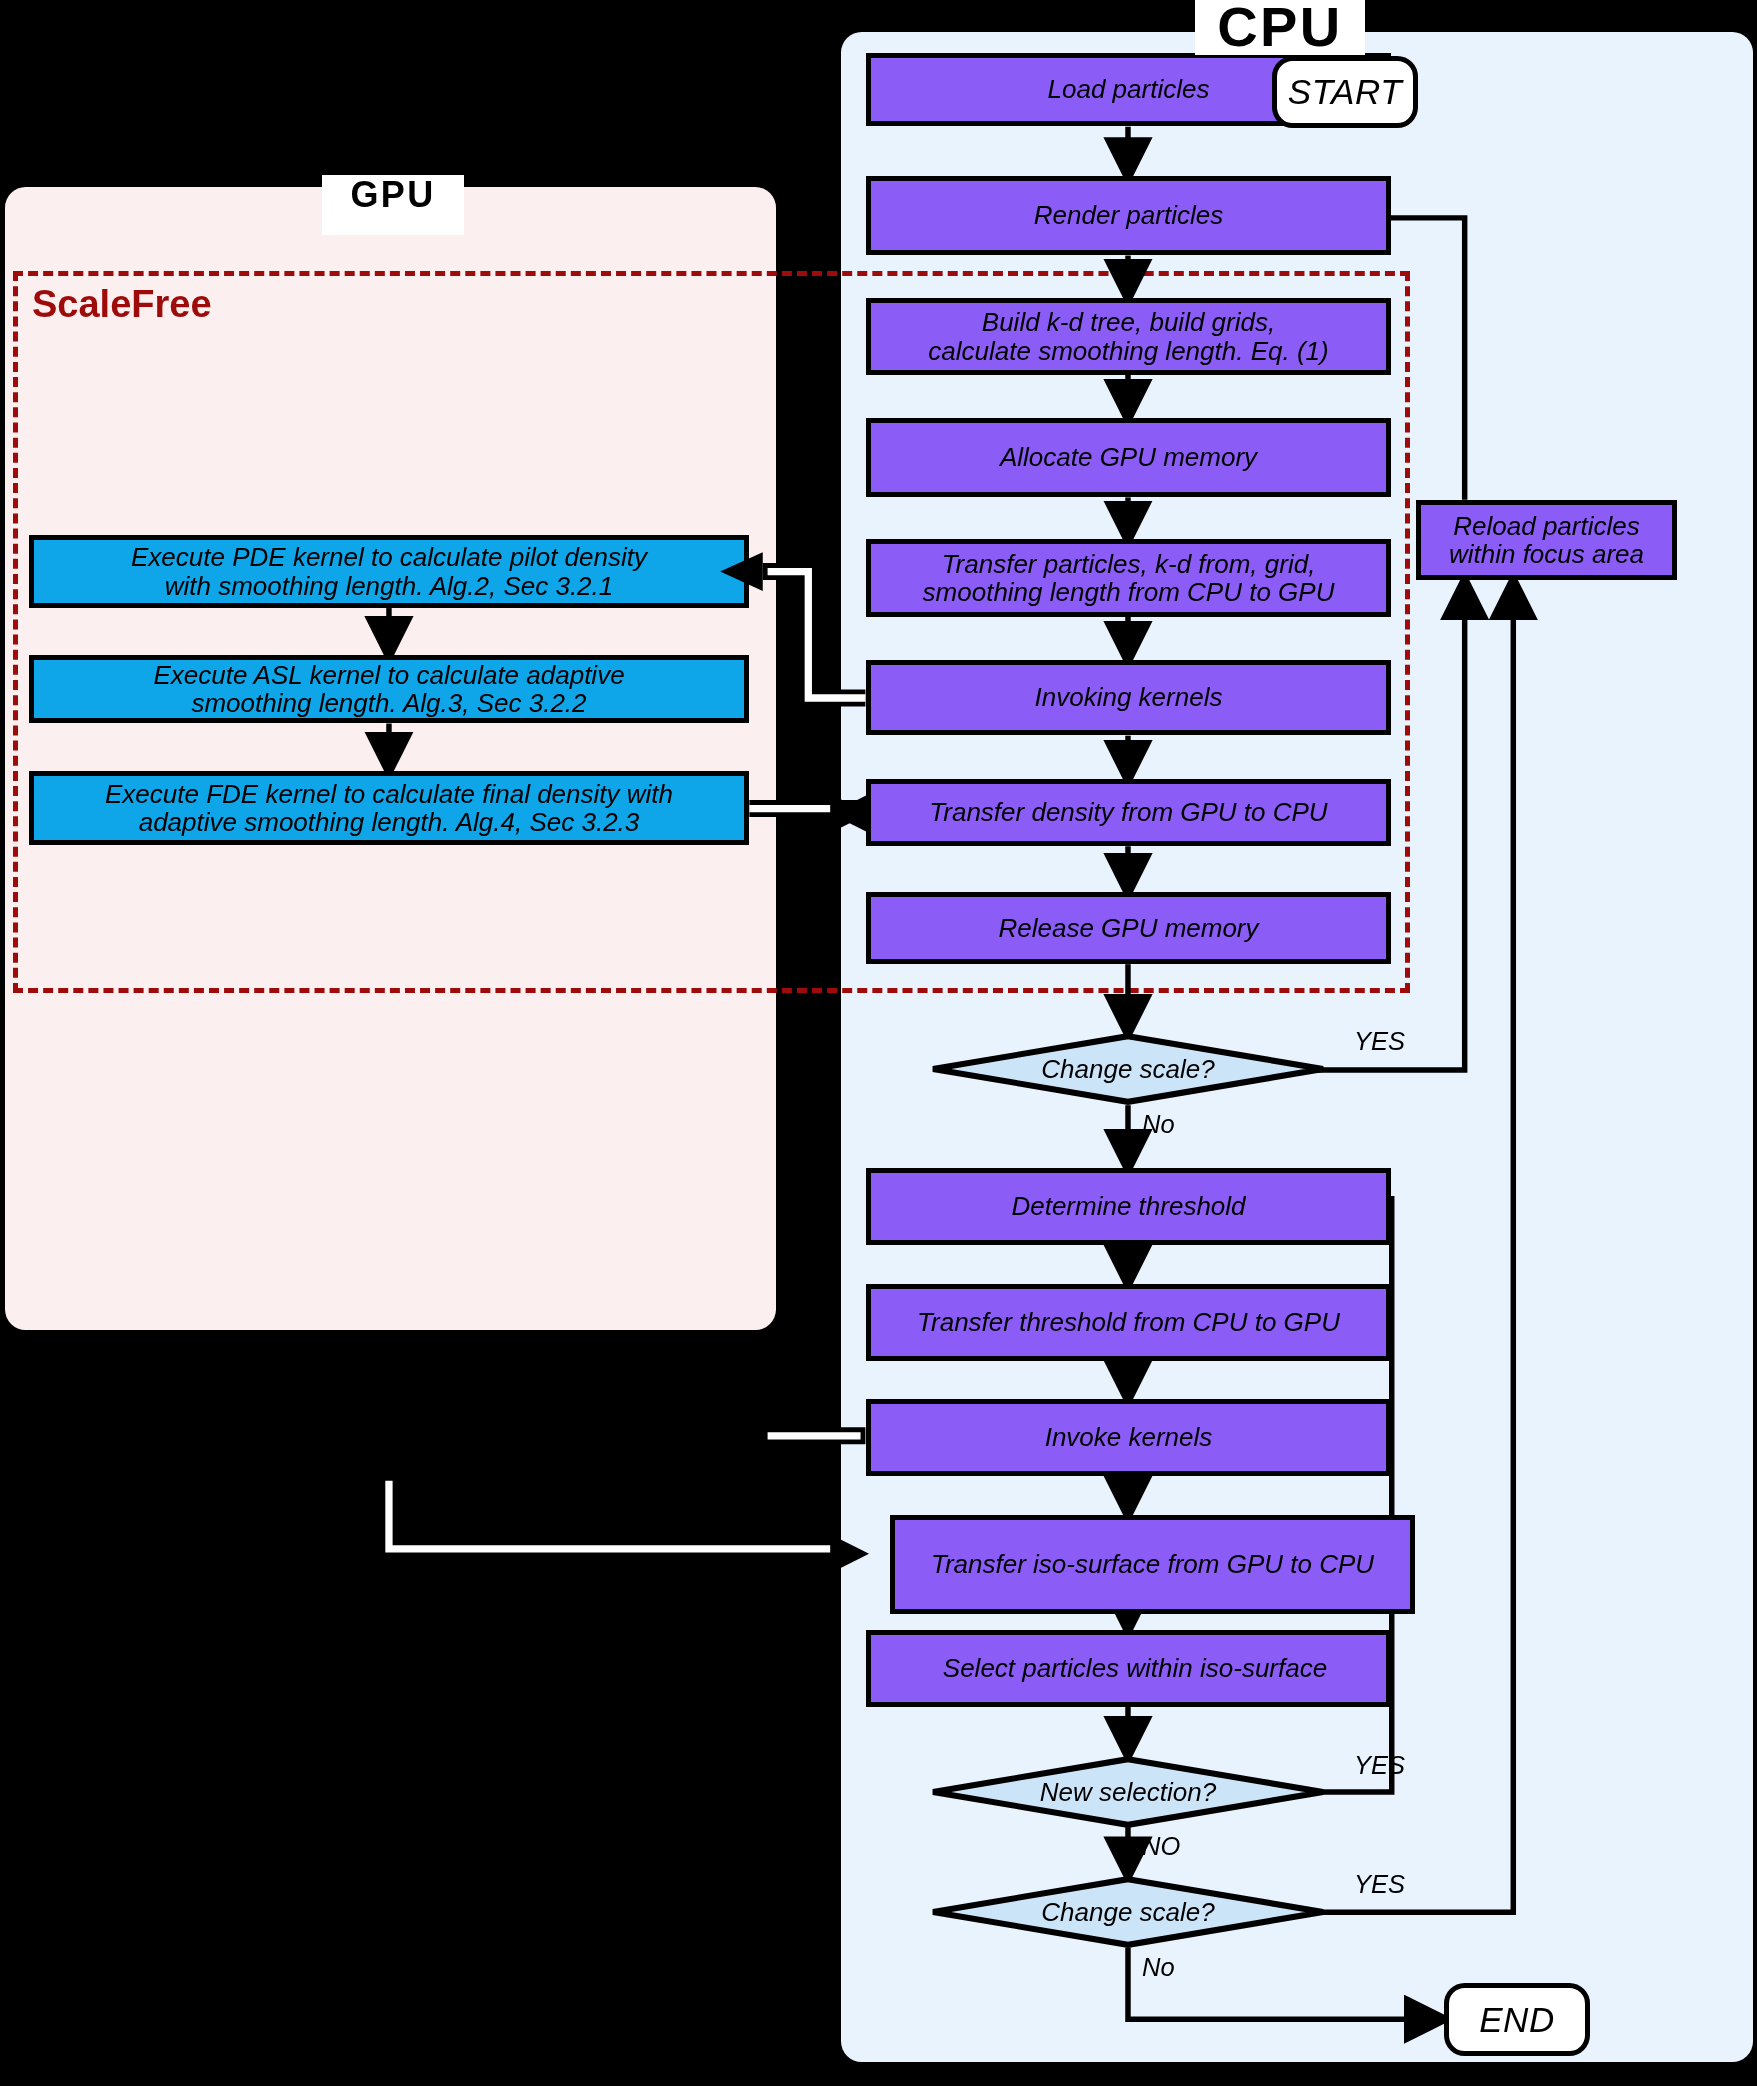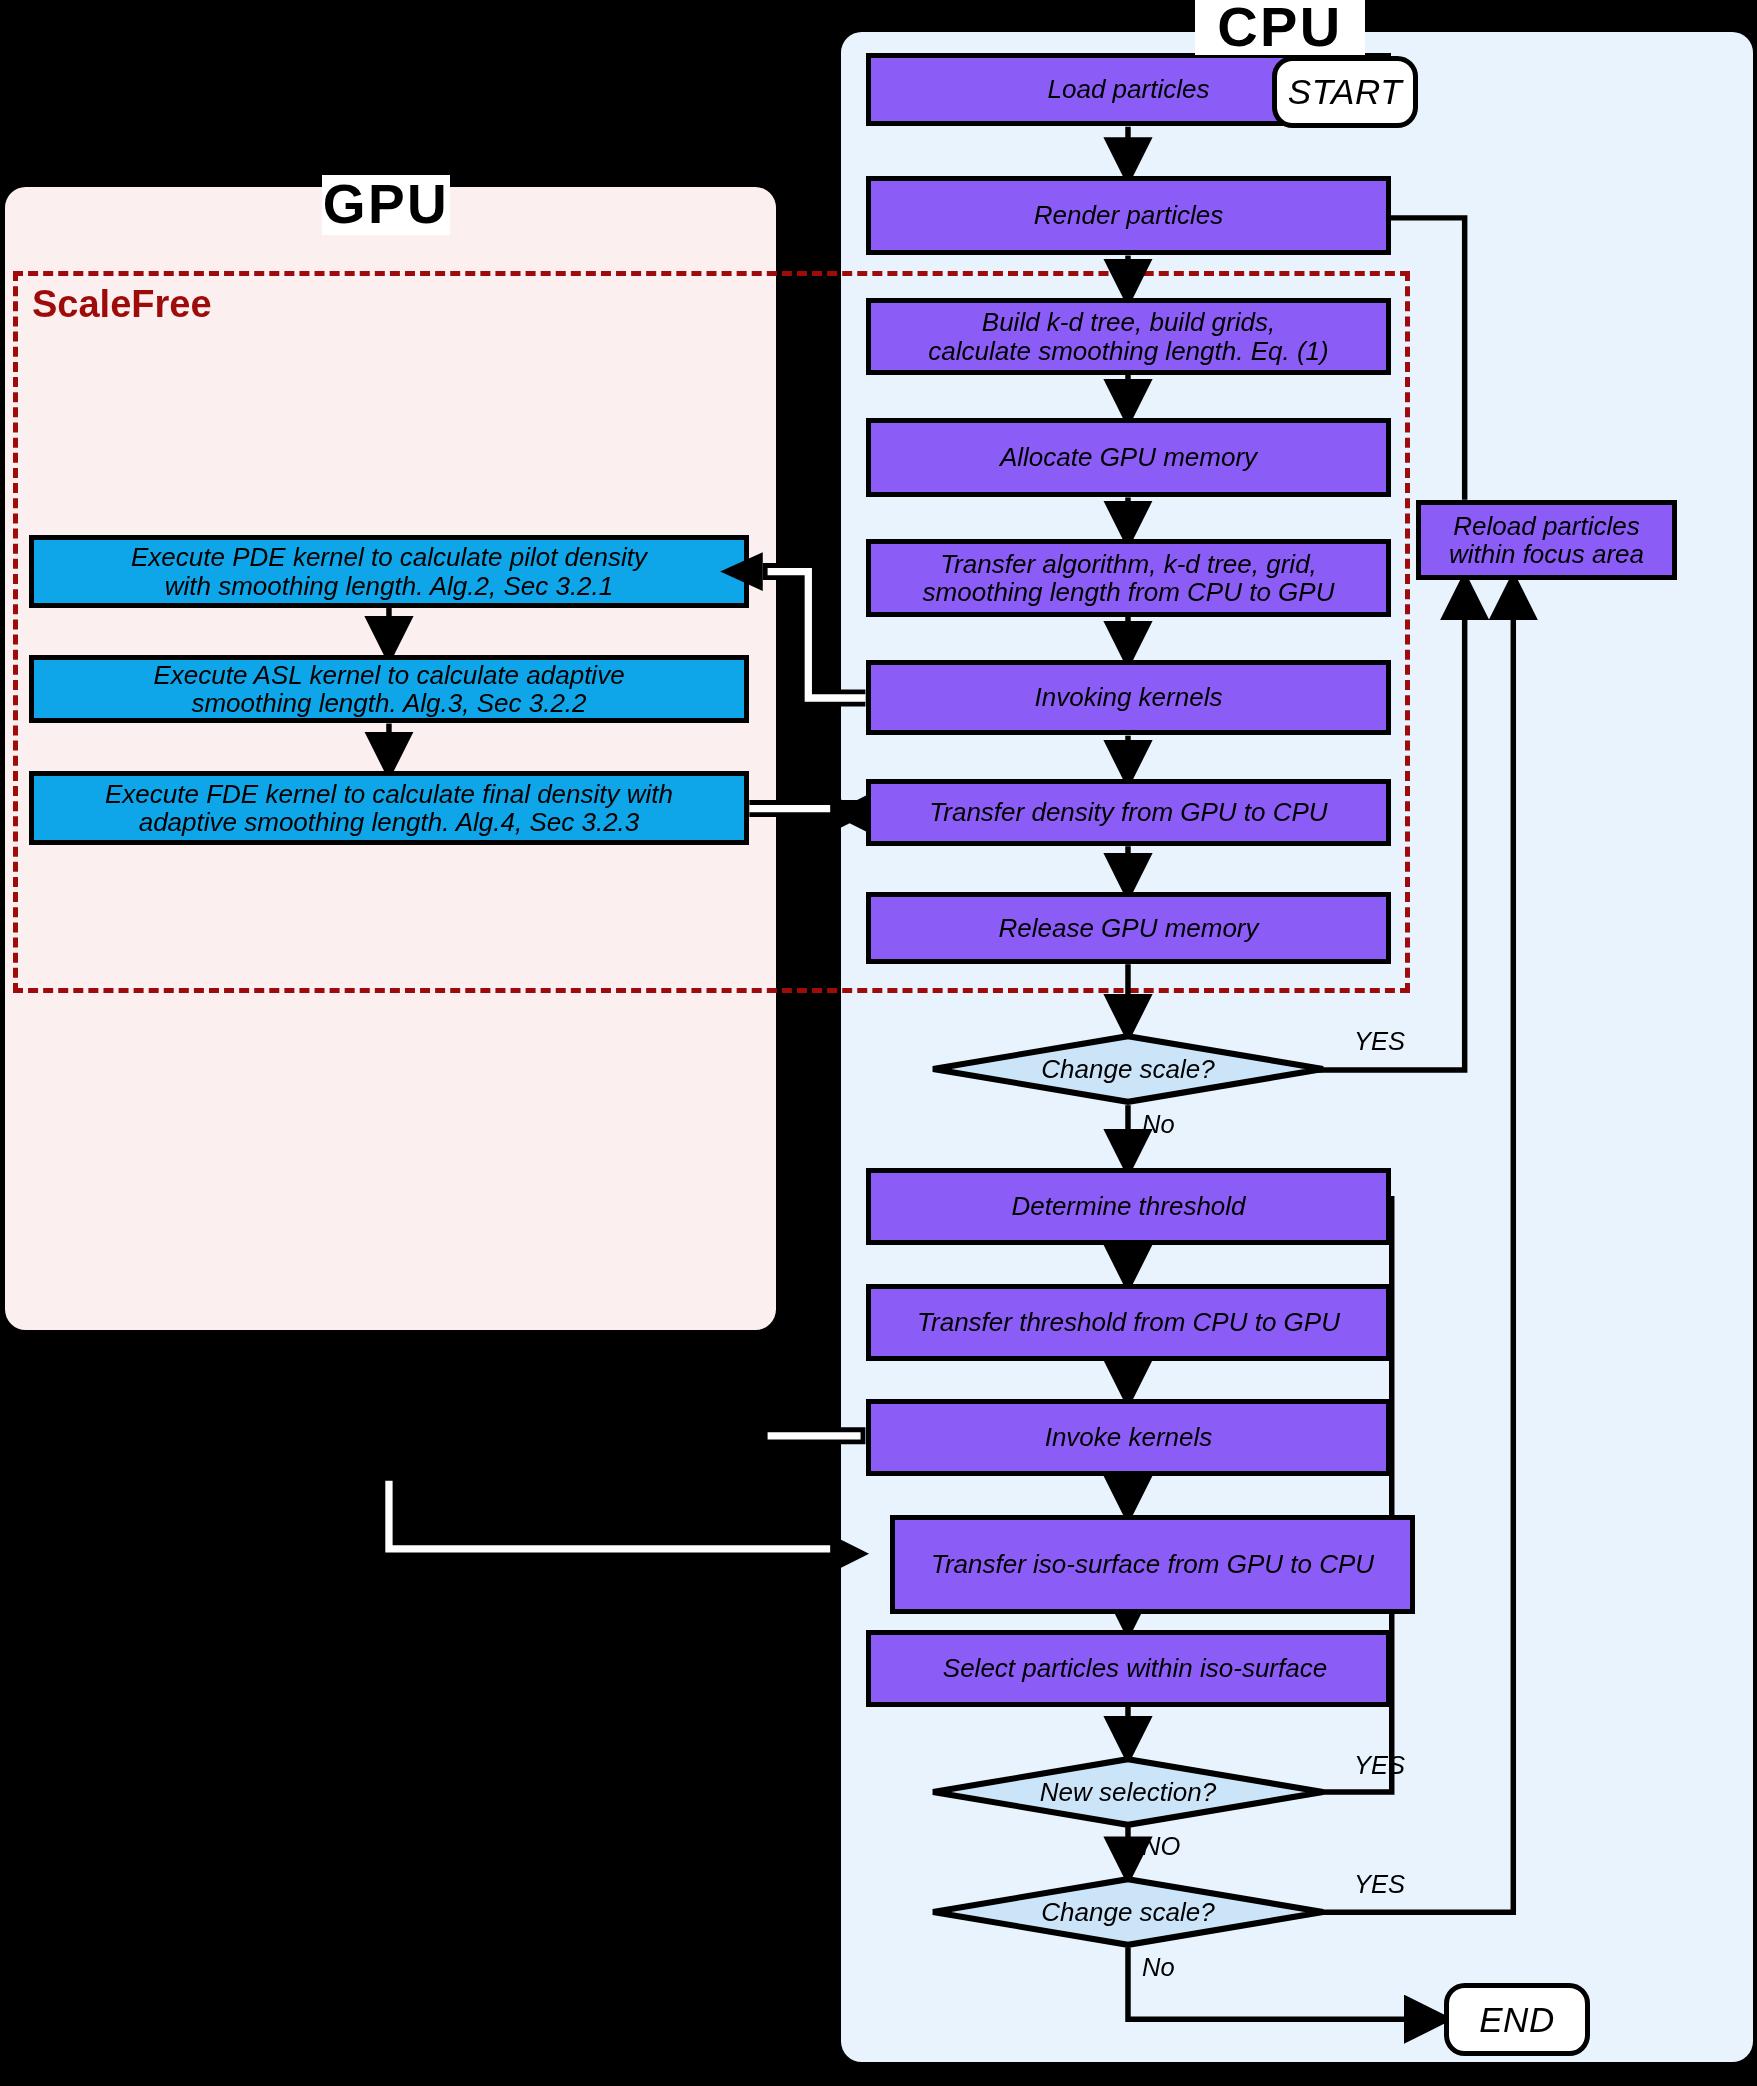--- a/index.html
+++ b/index.html
@@ -19,21 +19,21 @@
     position:absolute;
     background:#ffffff;
     color:#000;
     font-weight:bold;
     letter-spacing:2.4px;
     text-align:center;
     font-family:"Liberation Sans", sans-serif;
     line-height:1;
     z-index:30;
   }
-  #gpu-title{left:322px;top:175px;width:128px;height:58px;font-size:55px;padding-top:2.4px;}
+  #gpu-title{left:322px;top:175px;width:142px;height:58px;font-size:36px;padding-top:2.4px;}
   #cpu-title{left:1195px;top:-3.6px;width:170px;height:56px;font-size:56px;padding-top:2.4px;}
 
   
   #scalefree-region{
     position:absolute;
     left:13.4px;top:271px;
     width:1397px;height:722px;
     border:5.5px dashed #9e0b0b;
     box-sizing:border-box;
     z-index:5;
@@ -171,21 +171,21 @@
 
   <div class="node terminal" style="left:1272px;top:56px;width:146px;height:72px;">START</div>
 
   <div class="node cpu-box" style="left:866px;top:176px;width:525px;height:79px;">Render particles</div>
 
   <div class="node cpu-box" style="left:866px;top:298px;width:525px;height:77px;white-space:pre-line;">Build k-d tree, build grids,
 calculate smoothing length. Eq. (1)</div>
 
   <div class="node cpu-box" style="left:866px;top:418px;width:525px;height:79px;">Allocate GPU memory</div>
 
-  <div class="node cpu-box" style="left:866px;top:539px;width:525px;height:78px;white-space:pre-line;">Transfer algorithm, k-d tree, grid,
+  <div class="node cpu-box" style="left:866px;top:539px;width:525px;height:78px;white-space:pre-line;">Transfer particles, k-d from, grid,
 smoothing length from CPU to GPU</div>
 
   <div class="node cpu-box" style="left:866px;top:660px;width:525px;height:75px;">Invoking kernels</div>
 
   <div class="node cpu-box" style="left:866px;top:779px;width:525px;height:67px;">Transfer density from GPU to CPU</div>
 
   <div class="node cpu-box" style="left:866px;top:892px;width:525px;height:72px;">Release GPU memory</div>
 
   <div class="node cpu-box" style="left:866px;top:1168px;width:525px;height:77px;">Determine threshold</div>
 

